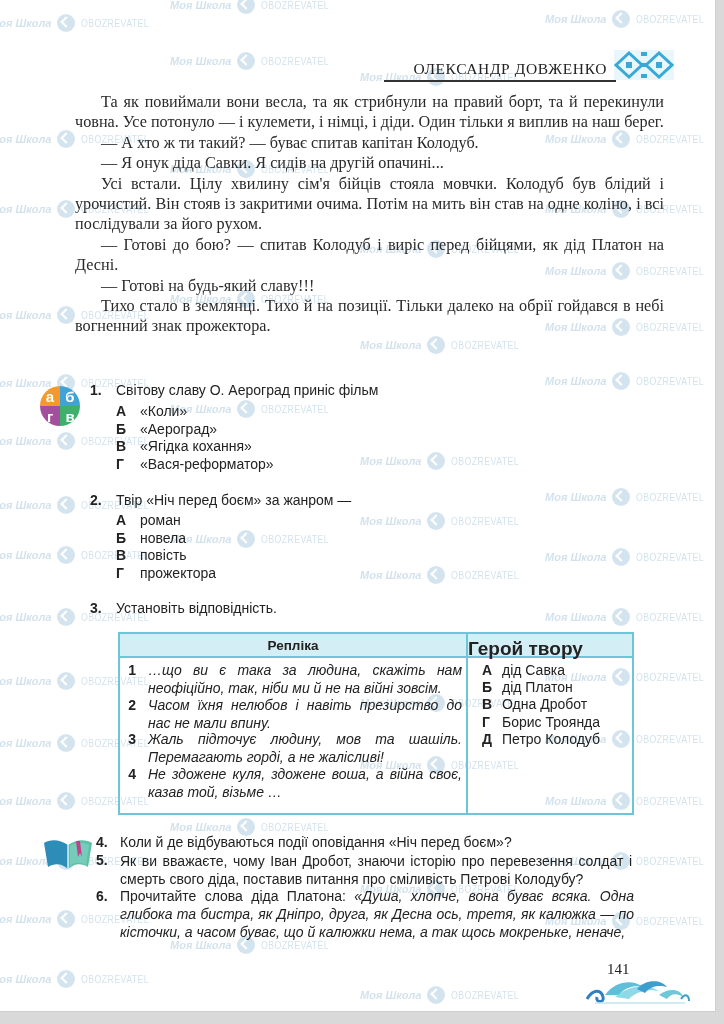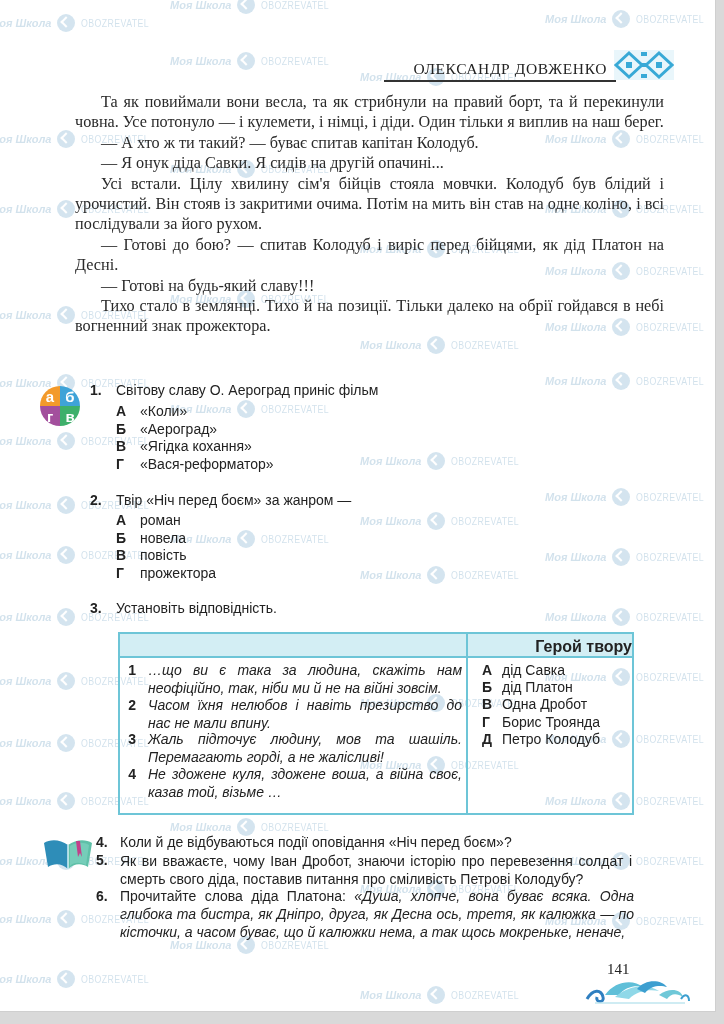--- a/index.html
+++ b/index.html
@@ -39,21 +39,21 @@
   .opt .l { width: 24px; font-weight: bold; }
 
   .abvg { position: absolute; left: 40px; top: 386px; width: 40px; height: 40px; border-radius: 50%; overflow: hidden; display: grid; grid-template-columns: 1fr 1fr; grid-template-rows: 1fr 1fr; }
   .abvg span { display: flex; align-items: center; justify-content: center; color: #fff; font-family: "Liberation Sans", sans-serif; font-weight: bold; font-size: 15px; line-height: 1; }
 
   
   .tbl { position: absolute; left: 118px; top: 632px; width: 516px; height: 183px; border: 2px solid #6dc5d7; }
   .tbl .hdr { position: absolute; left: 0; top: 0; width: 100%; height: 24px; background: #d3eef4; border-bottom: 2px solid #6dc5d7; }
   .tbl .vline { position: absolute; left: 346px; top: 0; width: 2px; height: 100%; background: #6dc5d7; }
   .tbl .h1 { position: absolute; left: 0; width: 346px; top: 4px; text-align: center; font-weight: bold; font-size: 13.5px; }
-  .tbl .h2 { position: absolute; left: 348px; right: 0; top: 4px; text-align: right; font-weight: bold; font-size: 16px; }
+  .tbl .h2 { position: absolute; left: 348px; right: 0; top: 4px; text-align: left; font-weight: bold; font-size: 19px; }
   .rep { position: absolute; left: 26px; width: 316px; font-size: 14px; line-height: 17.6px; }
   .rep .n { position: absolute; left: -26px; width: 16px; font-weight: bold; font-style: normal; text-align: right; }
   .rep .t { display: block; padding-left: 2px; font-style: italic; text-align: justify; text-align-last: left; }
   .hero { position: absolute; left: 362px; font-size: 14px; line-height: 17.2px; display: flex; }
   .hero .l { width: 20px; font-weight: bold; }
 
   .book { position: absolute; left: 42px; top: 837px; width: 52px; height: 34px; }
   .q6 { font-size: 14px; line-height: 17.8px; text-align: justify; }
   .q6 i { font-style: italic; }
 
@@ -388,20 +388,21 @@
         </div>
     </div>
 
     <div class="sans">
       <span class="qnum" style="left:90px;top:600px">3.</span>
       <span class="q" style="left:116px;top:600px">Установіть відповідність.</span>
 
       <div class="tbl">
         <div class="hdr"></div>
         <div class="vline"></div>
+        <span class="h1">Репліка</span>
         <span class="h2">Герой твору</span>
 
         <div class="rep" style="top:28px">
             <span class="n">1</span>
             <span class="t">…що ви є така за людина, скажіть нам неофіційно, так, ніби ми й не на війні зовсім.</span>
           </div>
         <div class="rep" style="top:63px">
             <span class="n">2</span>
             <span class="t">Часом їхня нелюбов і навіть презирство до нас не мали впину.</span>
           </div>

